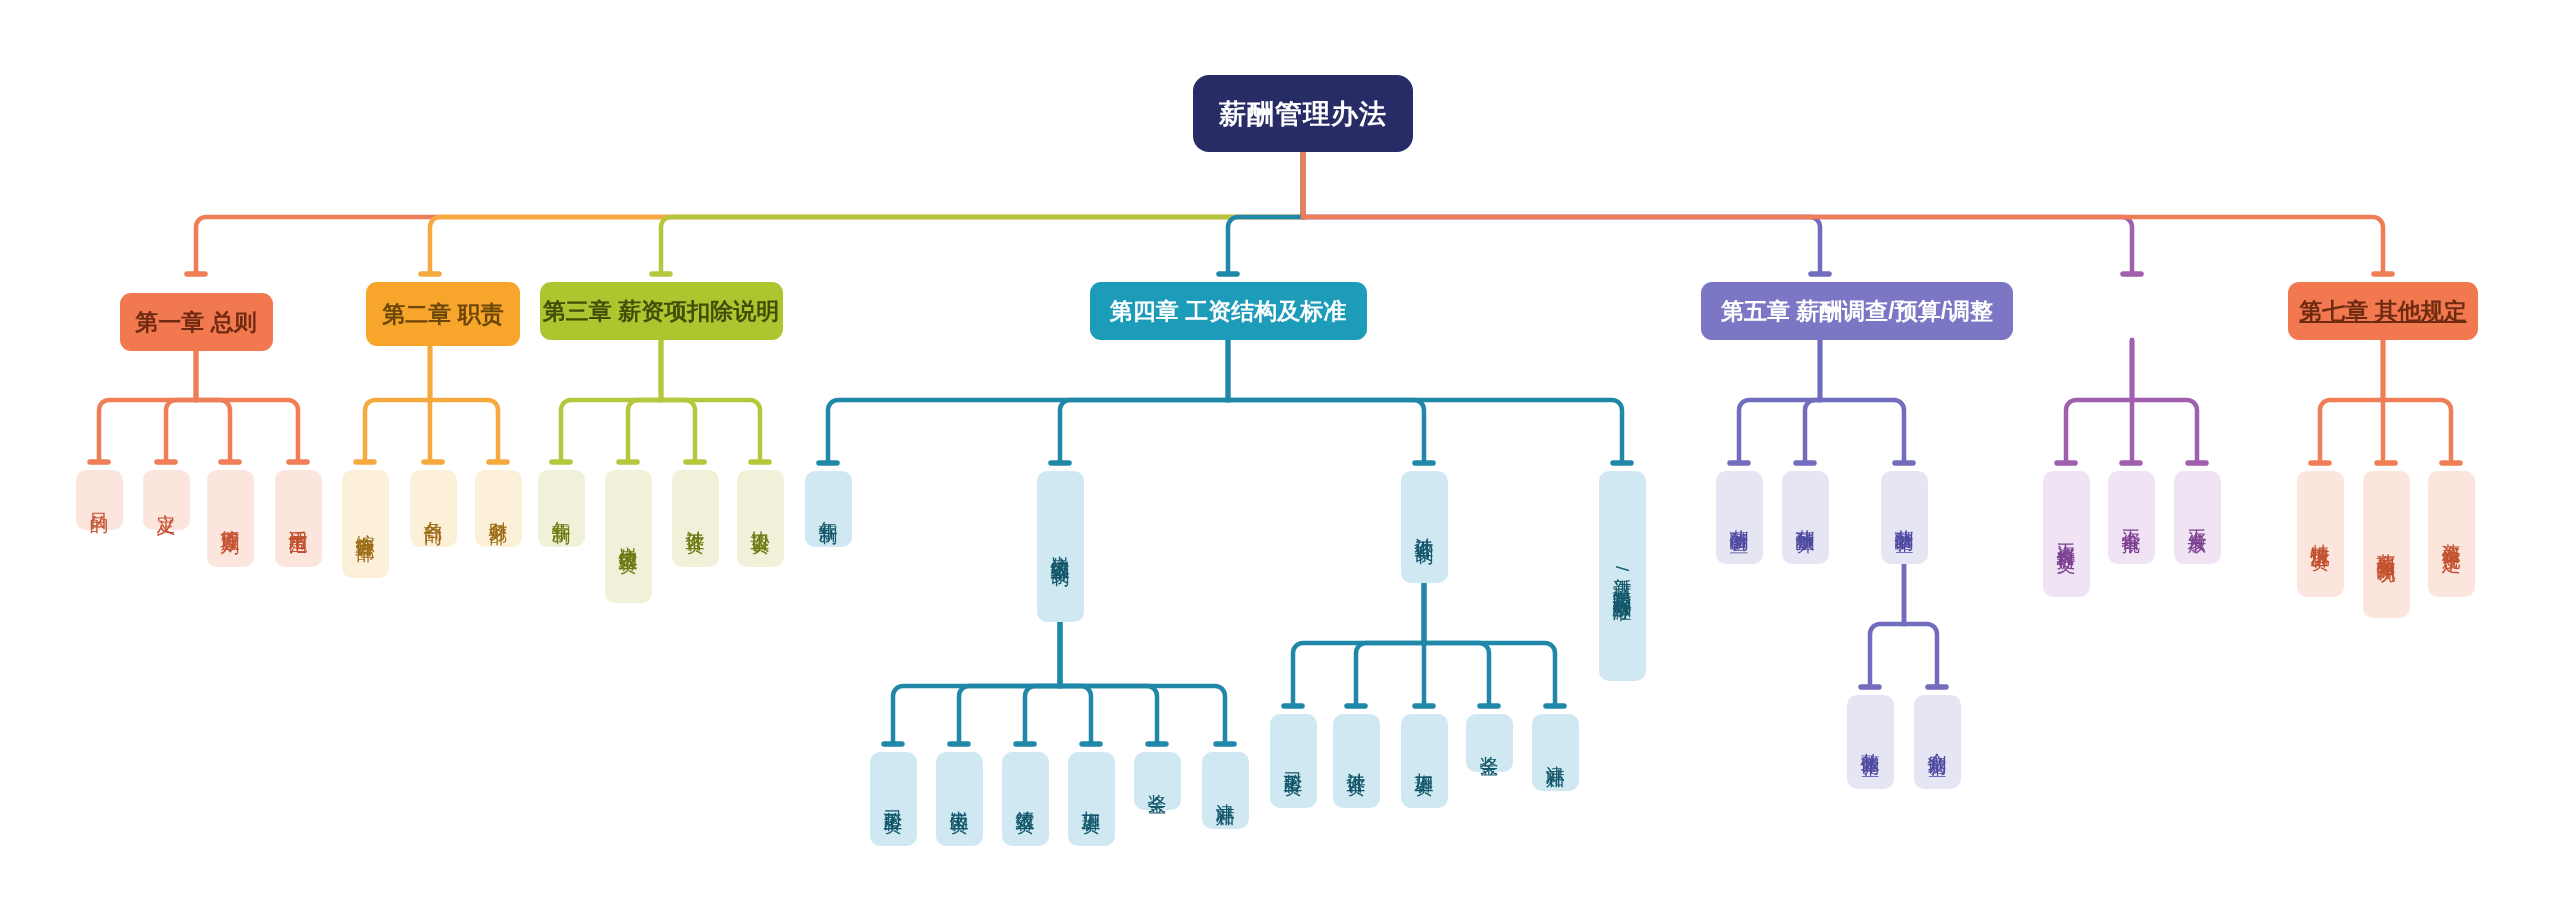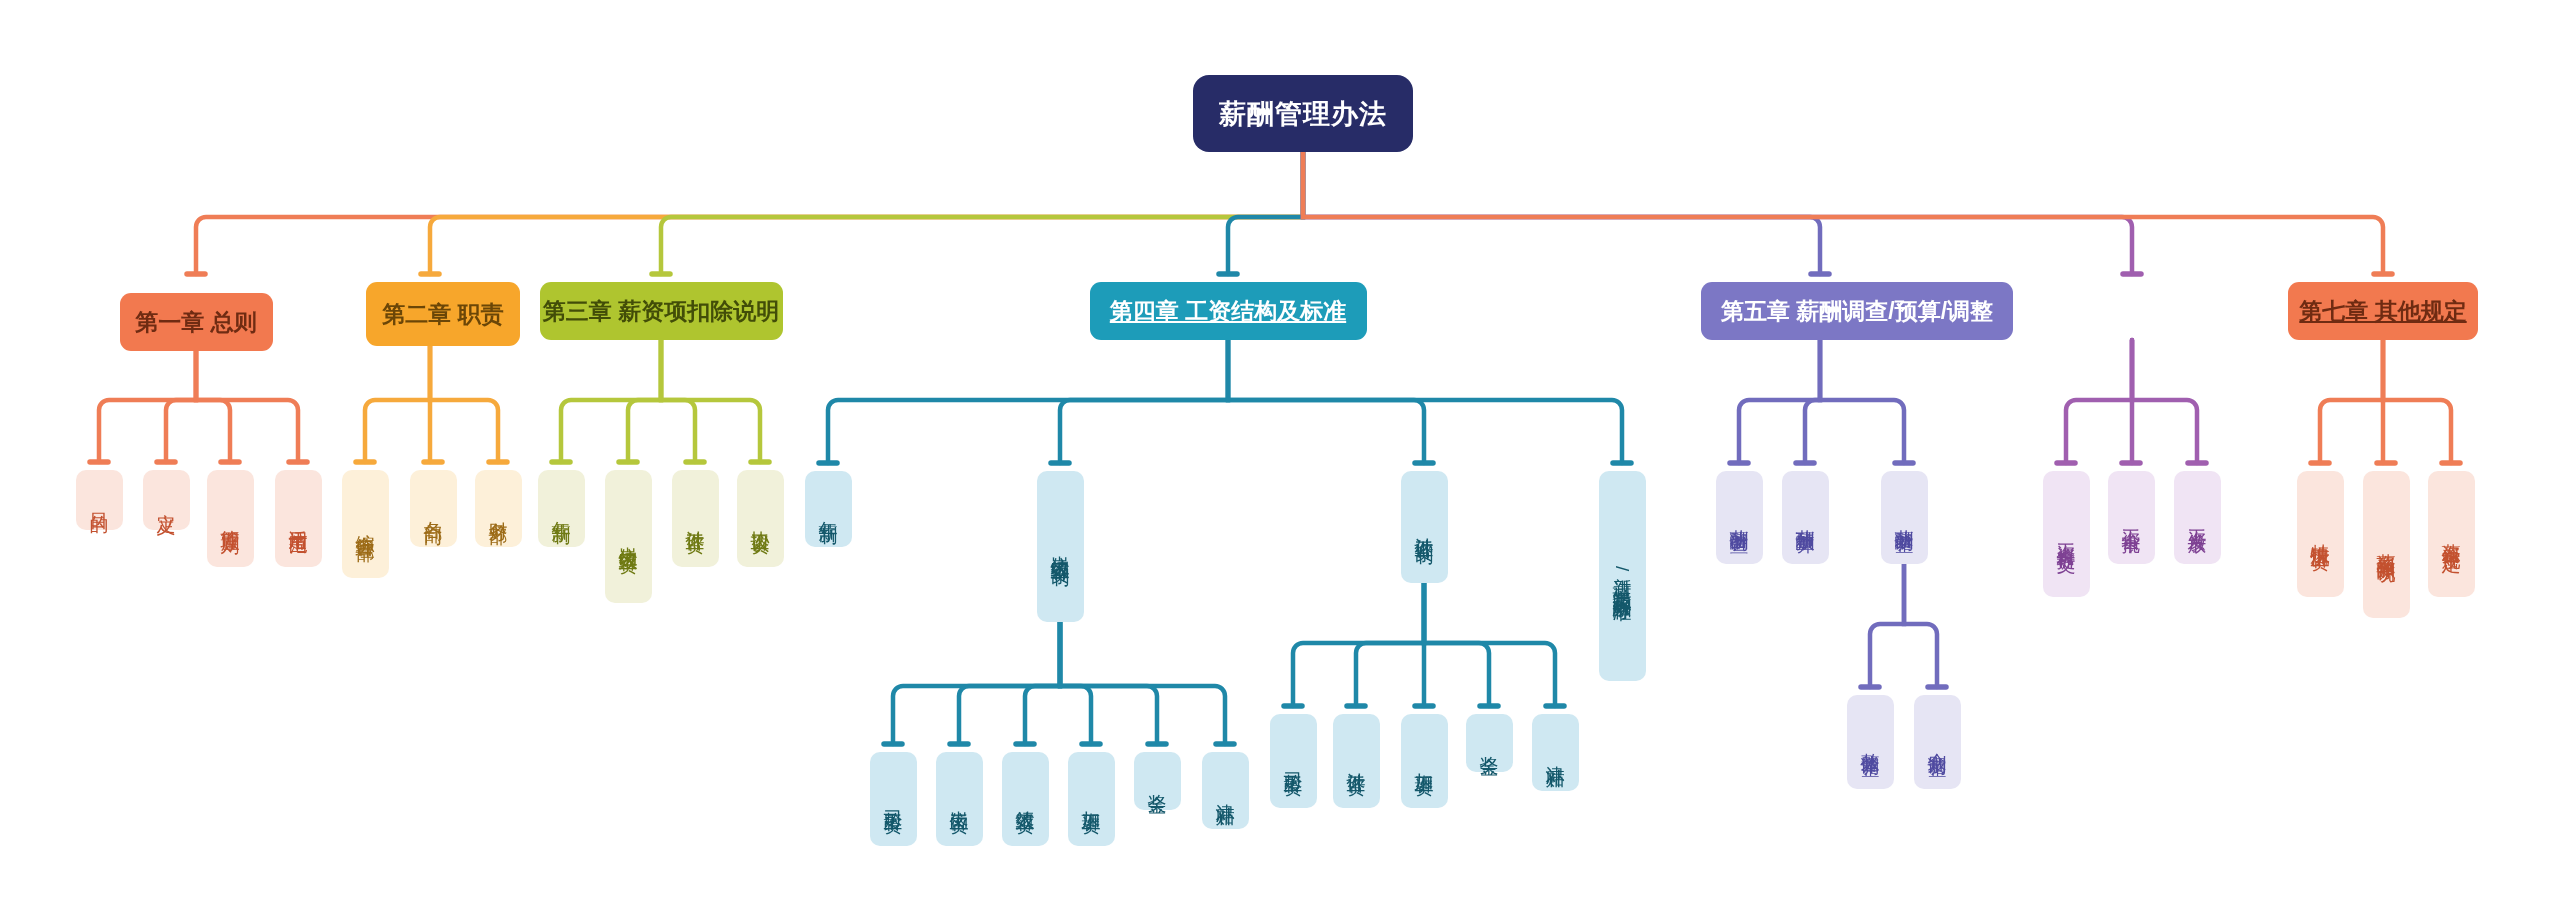--- a/index.html
+++ b/index.html
@@ -121,21 +121,21 @@
       <div class="node leafv" style="left: 274.5px; top: 470px; width: 47px; height: 97px; background: rgb(251, 229, 221); color: rgb(195, 81, 47);">适用范围</div>
       <div class="node depth1" style="left: 366px; top: 282px; width: 154px; height: 64px; background: rgb(247, 166, 43); color: rgb(107, 70, 7);">第二章 职责</div>
       <div class="node leafv" style="left: 341.5px; top: 470px; width: 47px; height: 108px; background: rgb(253, 240, 217); color: rgb(156, 107, 23);">综合管理部</div>
       <div class="node leafv" style="left: 409.5px; top: 470px; width: 47px; height: 77px; background: rgb(253, 240, 217); color: rgb(156, 107, 23);">各部门</div>
       <div class="node leafv" style="left: 474.5px; top: 470px; width: 47px; height: 77px; background: rgb(253, 240, 217); color: rgb(156, 107, 23);">财务部</div>
       <div class="node depth1" style="left: 539.5px; top: 282px; width: 243px; height: 58px; background: rgb(175, 197, 47); color: rgb(66, 77, 8);">第三章 薪资项扣除说明</div>
       <div class="node leafv" style="left: 537.5px; top: 470px; width: 47px; height: 77px; background: rgb(241, 241, 218); color: rgb(111, 122, 19);">年薪制</div>
       <div class="node leafv" style="left: 604.5px; top: 470px; width: 47px; height: 133px; background: rgb(241, 241, 218); color: rgb(111, 122, 19);">岗位绩效工资</div>
       <div class="node leafv" style="left: 671.5px; top: 470px; width: 47px; height: 97px; background: rgb(241, 241, 218); color: rgb(111, 122, 19);">计件工资</div>
       <div class="node leafv" style="left: 736.5px; top: 470px; width: 47px; height: 97px; background: rgb(241, 241, 218); color: rgb(111, 122, 19);">协议工资</div>
-      <div class="node depth1" style="left: 1089.5px; top: 282px; width: 277px; height: 58px; background: rgb(29, 156, 185); color: rgb(255, 255, 255); text-decoration: underline;">第四章 工资结构及标准</div>
+      <div class="node depth1" style="left: 1089.5px; top: 282px; width: 277px; height: 58px; background: rgb(29, 156, 185); color: rgb(255, 255, 255);">第四章 工资结构及标准</div>
       <div class="node leafv" style="left: 804.5px; top: 471px; width: 47px; height: 76px; background: rgb(207, 232, 242); color: rgb(20, 88, 107);">年薪制</div>
       <div class="node leafv" style="left: 1036.5px; top: 471px; width: 47px; height: 151px; background: rgb(207, 232, 242); color: rgb(20, 88, 107);">岗位绩效工资制</div>
       <div class="node leafv" style="left: 869.5px; top: 752px; width: 47px; height: 94px; background: rgb(207, 232, 242); color: rgb(20, 88, 107);">司龄工资</div>
       <div class="node leafv" style="left: 935.5px; top: 752px; width: 47px; height: 94px; background: rgb(207, 232, 242); color: rgb(20, 88, 107);">岗位工资</div>
       <div class="node leafv" style="left: 1001.5px; top: 752px; width: 47px; height: 94px; background: rgb(207, 232, 242); color: rgb(20, 88, 107);">绩效工资</div>
       <div class="node leafv" style="left: 1067.5px; top: 752px; width: 47px; height: 94px; background: rgb(207, 232, 242); color: rgb(20, 88, 107);">加班工资</div>
       <div class="node leafv" style="left: 1133.5px; top: 752px; width: 47px; height: 58px; background: rgb(207, 232, 242); color: rgb(20, 88, 107);">奖金</div>
       <div class="node leafv" style="left: 1201.5px; top: 752px; width: 47px; height: 77px; background: rgb(207, 232, 242); color: rgb(20, 88, 107);">津补贴</div>
       <div class="node leafv" style="left: 1400.5px; top: 471px; width: 47px; height: 112px; background: rgb(207, 232, 242); color: rgb(20, 88, 107);">计件工资制</div>
       <div class="node leafv" style="left: 1269.5px; top: 714px; width: 47px; height: 94px; background: rgb(207, 232, 242); color: rgb(20, 88, 107);">司龄工资</div>

